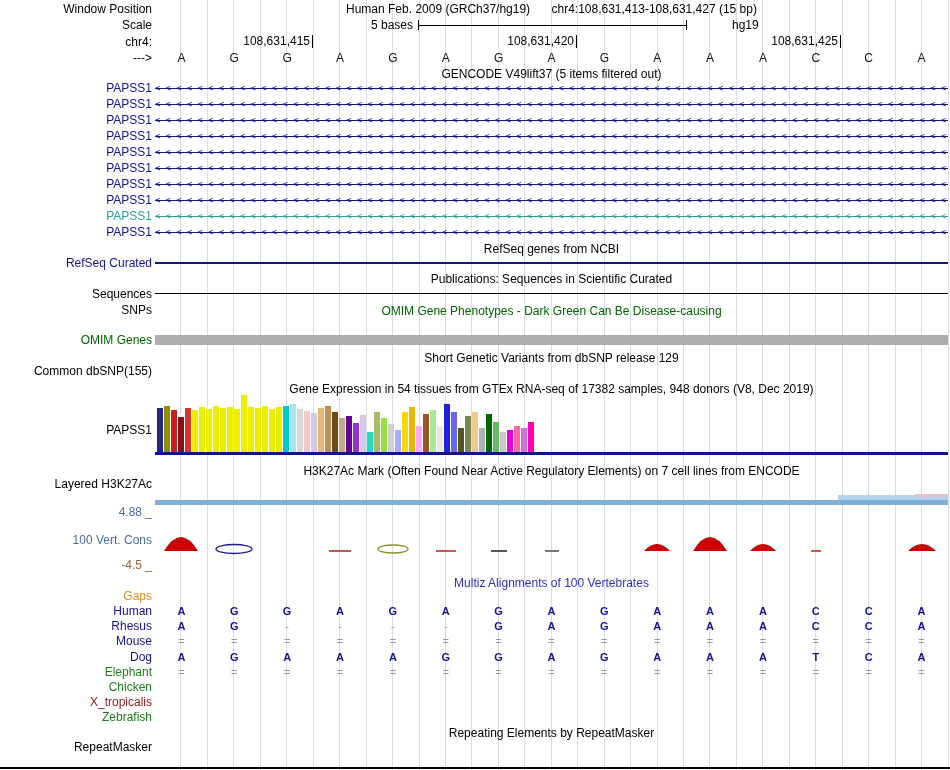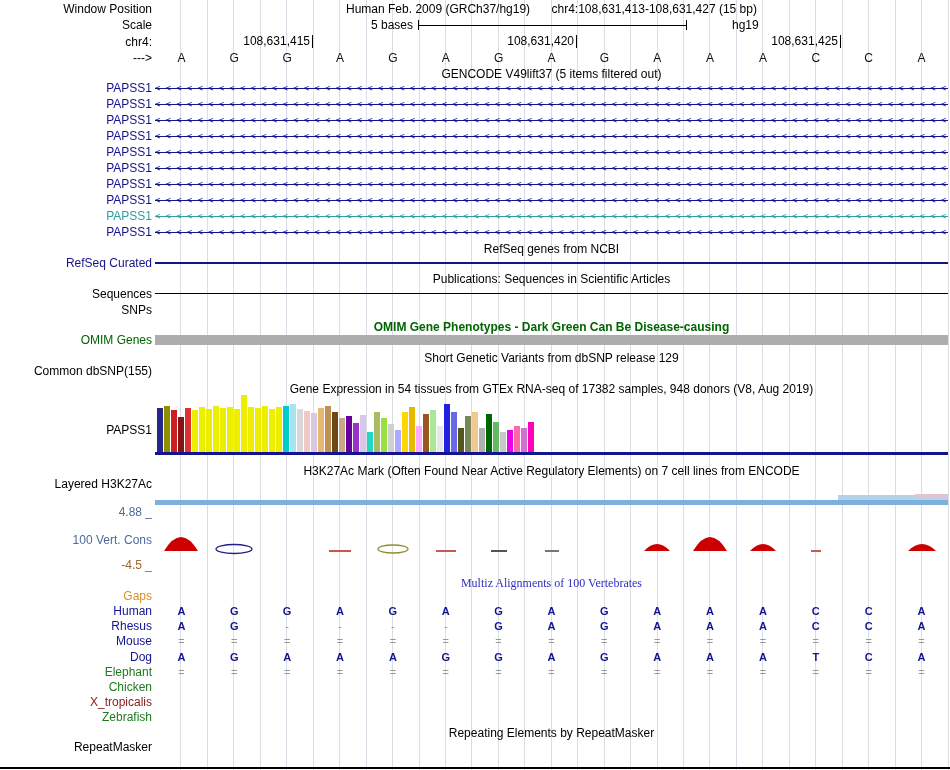--- a/index.html
+++ b/index.html
@@ -125,33 +125,33 @@
       <div class="gencode-row" style="top: 225px; color: rgb(19, 19, 143);">
         <div class="gline"></div>
         <div class="arrows">&lt;&lt;&lt;&lt;&lt;&lt;&lt;&lt;&lt;&lt;&lt;&lt;&lt;&lt;&lt;&lt;&lt;&lt;&lt;&lt;&lt;&lt;&lt;&lt;&lt;&lt;&lt;&lt;&lt;&lt;&lt;&lt;&lt;&lt;&lt;&lt;&lt;&lt;&lt;&lt;&lt;&lt;&lt;&lt;&lt;&lt;&lt;&lt;&lt;&lt;&lt;&lt;&lt;&lt;&lt;&lt;&lt;&lt;&lt;&lt;&lt;&lt;&lt;&lt;&lt;&lt;&lt;&lt;&lt;&lt;&lt;&lt;&lt;&lt;&lt;&lt;&lt;&lt;&lt;&lt;</div>
       </div>
     </div>
 
   <div class="title" style="top:242px">RefSeq genes from NCBI</div>
   <div class="lbl" style="top: 256px; color: rgb(19, 19, 143);">RefSeq Curated</div>
   <div class="hline" style="top: 262px; height: 2px; background: rgb(19, 19, 143);"></div>
 
-  <div class="title" style="top:272px">Publications: Sequences in Scientific Articles</div>
+  <div class="title" style="top:272px">Publications: Sequences in Scientific Curated</div>
   <div class="lbl" style="top:287px">Sequences</div>
   <div class="hline" style="top: 293px; height: 1px; background: rgb(0, 0, 0);"></div>
   <div class="lbl" style="top:303px">SNPs</div>
 
-  <div class="title" style="top: 320px; color: rgb(0, 100, 0); font-weight: bold;">OMIM Gene Phenotypes - Dark Green Can Be Disease-causing</div>
+  <div class="title" style="top: 304px; color: rgb(0, 100, 0);">OMIM Gene Phenotypes - Dark Green Can Be Disease-causing</div>
   <div class="lbl" style="top: 333px; color: rgb(0, 100, 0);">OMIM Genes</div>
   <div class="hline" style="top: 335px; height: 10px; background: rgb(173, 173, 173);"></div>
 
   <div class="title" style="top:351px">Short Genetic Variants from dbSNP release 129</div>
   <div class="lbl" style="top:364px">Common dbSNP(155)</div>
 
-  <div class="title" style="top:382px">Gene Expression in 54 tissues from GTEx RNA-seq of 17382 samples, 948 donors (V8, Aug 2019)</div>
+  <div class="title" style="top:382px">Gene Expression in 54 tissues from GTEx RNA-seq of 17382 samples, 948 donors (V8, Dec 2019)</div>
   <div class="lbl" style="top:423px">PAPSS1</div>
   <div id="gtex-chart">
     <div id="gtex-bars">
         <div class="gbar" style="height: 44px; background: rgb(38, 38, 140);"></div>
         <div class="gbar" style="height: 46px; background: rgb(143, 143, 0);"></div>
         <div class="gbar" style="height: 42px; background: rgb(204, 32, 32);"></div>
         <div class="gbar" style="height: 35px; background: rgb(139, 16, 16);"></div>
         <div class="gbar" style="height: 44px; background: rgb(224, 48, 48);"></div>
         <div class="gbar" style="height: 42px; background: rgb(238, 238, 0);"></div>
         <div class="gbar" style="height: 45px; background: rgb(238, 238, 0);"></div>
@@ -225,21 +225,21 @@
       <rect x="281" y="28" width="20" height="2" fill="#CC5555"></rect>
       <rect x="336" y="28" width="16" height="2" fill="#555555"></rect>
       <rect x="390" y="28" width="14" height="2" fill="#777777"></rect>
       <path d="M 489 29 Q 502 15 515 29 Z" fill="#CC0000"></path>
       <path d="M 538 29 Q 555 1 572 29 Z" fill="#CC0000"></path>
       <path d="M 595 29 Q 608 15 621 29 Z" fill="#CC0000"></path>
       <rect x="656" y="28" width="10" height="2" fill="#CC5555"></rect>
       <path d="M 753 29 Q 767 15 781 29 Z" fill="#CC0000"></path>
     </svg>
 
-  <div class="title" style="top: 576px; color: rgb(47, 47, 191); font-family: Liberation Serif, serif;">Multiz Alignments of 100 Vertebrates</div>
+  <div class="title" style="top: 576px; color: rgb(47, 47, 191);">Multiz Alignments of 100 Vertebrates</div>
   <div id="multiz-block">
       <div class="lbl" style="top: 589px; color: rgb(217, 144, 34);">Gaps</div>
       <div class="mz-row" style="top: 589px;"></div>
       <div class="lbl" style="top: 604px; color: rgb(19, 19, 143);">Human</div>
       <div class="mz-row" style="top: 604px;">
         <span class="mzcell">A</span>
         <span class="mzcell">G</span>
         <span class="mzcell">G</span>
         <span class="mzcell">A</span>
         <span class="mzcell">G</span>

